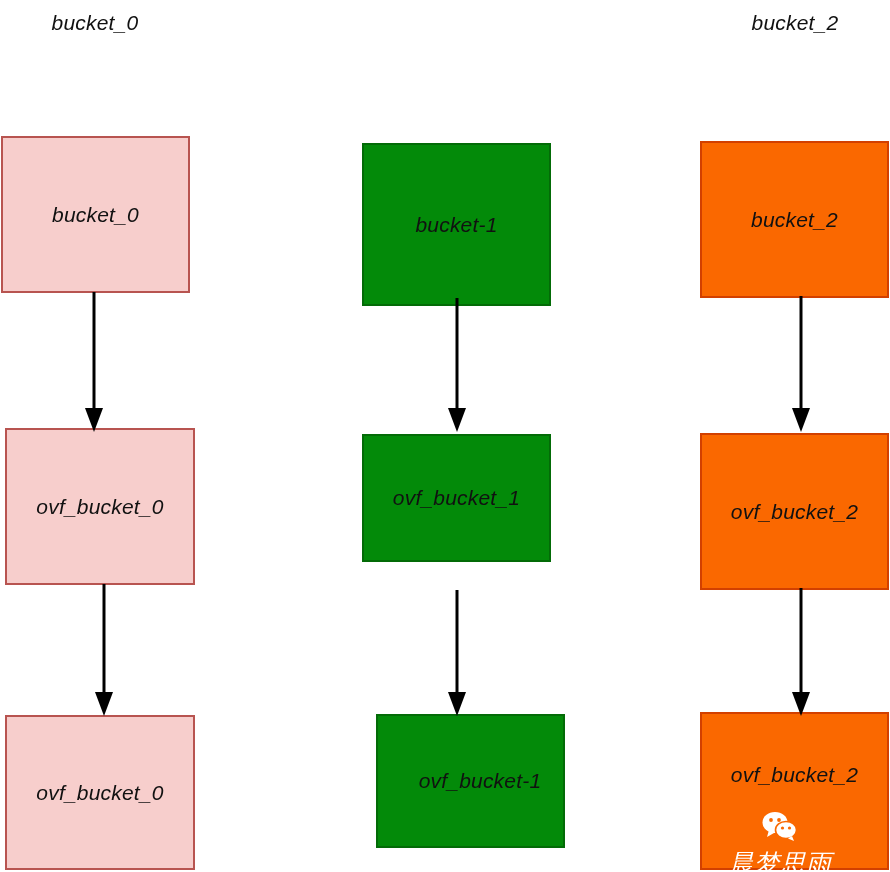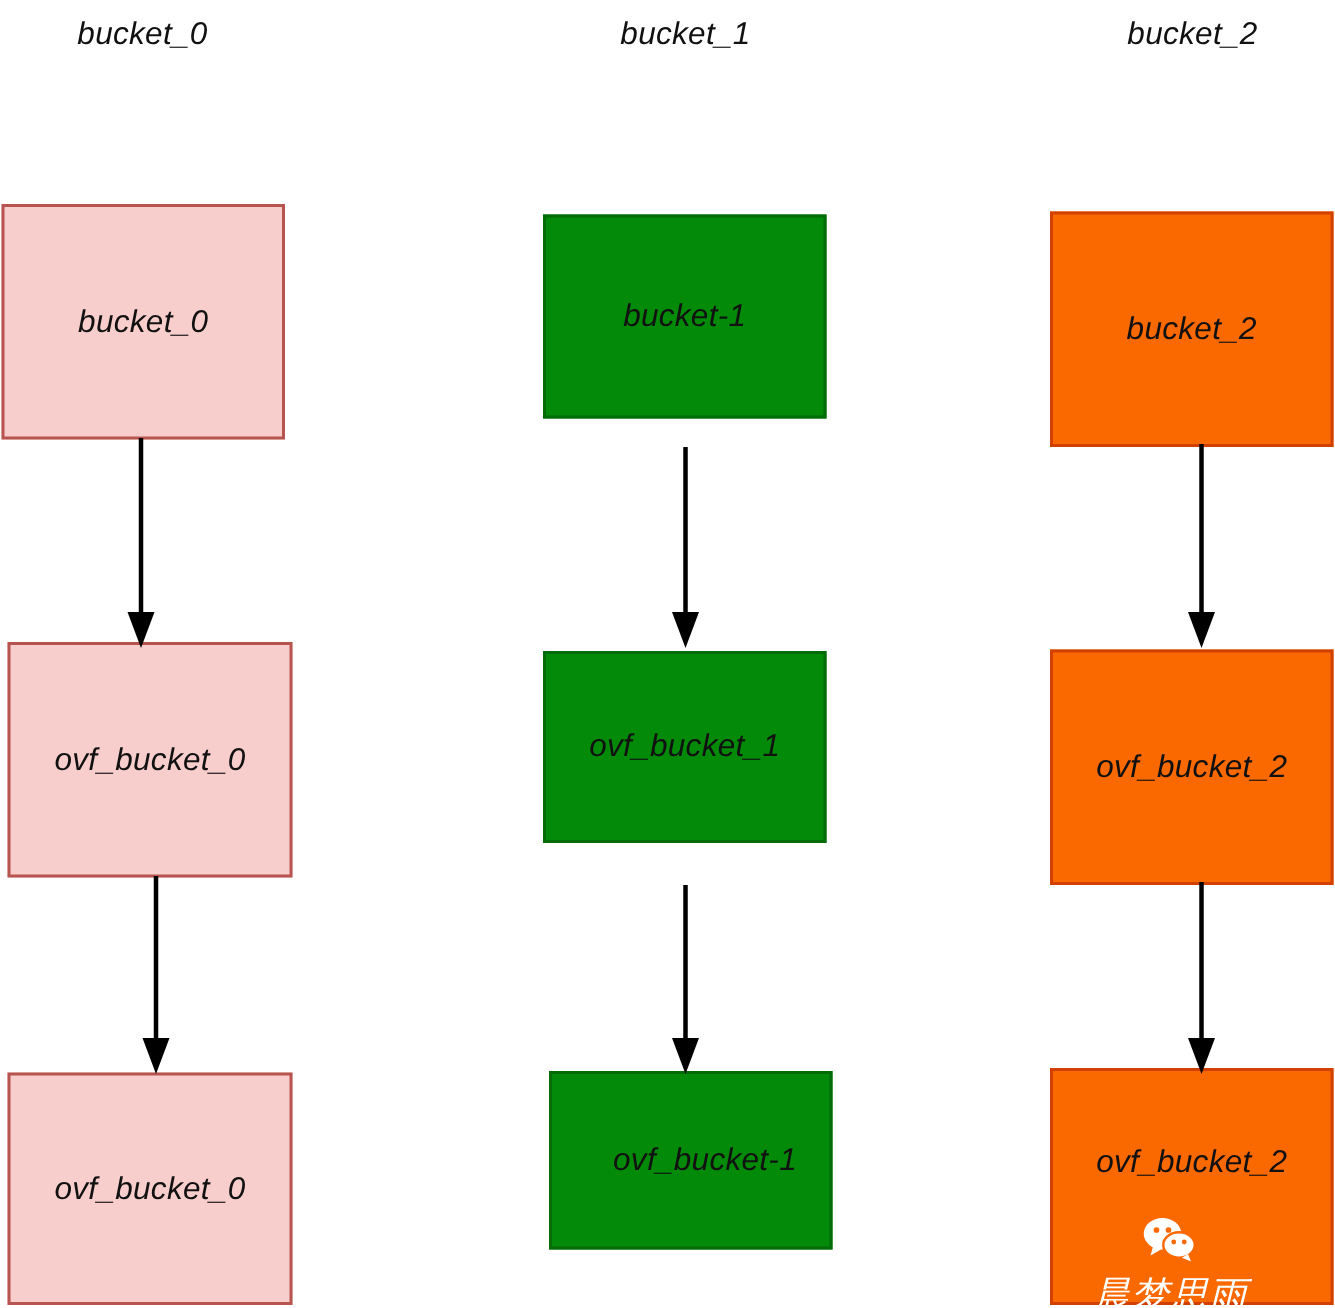--- a/index.html
+++ b/index.html
@@ -86,21 +86,20 @@
     font-family: "DejaVu Sans", sans-serif;
   }
 </style>
 </head>
 <body>
 
 <div id="canvas">
 
   <div class="col-header" style="left:0px; top:10px; width:190px;">bucket_0</div>
 
-  <div class="col-header" style="left:362px; top:10px; width:190px;">bucket_1</div>
 
   <div class="col-header" style="left:700px; top:10px; width:190px;">bucket_2</div>
 
   <div class="edge" style="left:82px; top:292px; width:24px; height:142px;">
     <svg width="24" height="142" viewBox="0 0 24 142">
       <line x1="12" y1="0" x2="12" y2="126" stroke="#000000" stroke-width="3"></line>
       <polygon points="12,140 3,116 21,116" fill="#000000"></polygon>
     </svg>
   </div>
 
@@ -144,29 +143,29 @@
   </div>
 
   <div class="node pink" style="left:5px; top:428px; width:190px; height:157px;">
     <span class="node-label">ovf_bucket_0</span>
   </div>
 
   <div class="node pink" style="left:5px; top:715px; width:190px; height:155px;">
     <span class="node-label">ovf_bucket_0</span>
   </div>
 
-  <div class="node green" style="left:362px; top:143px; width:189px; height:136px;">
+  <div class="node green" style="left:362px; top:143px; width:189px; height:163px;">
     <span class="node-label">bucket-1</span>
   </div>
 
   <div class="node green" style="left:362px; top:434px; width:189px; height:128px;">
     <span class="node-label">ovf_bucket_1</span>
   </div>
 
-  <div class="node green" style="left:366px; top:714px; width:189px; height:119px;padding-left:19px;">
+  <div class="node green" style="left:376px; top:714px; width:189px; height:134px;padding-left:19px;">
     <span class="node-label">ovf_bucket-1</span>
   </div>
 
   <div class="node orange" style="left:700px; top:141px; width:189px; height:157px;">
     <span class="node-label">bucket_2</span>
   </div>
 
   <div class="node orange" style="left:700px; top:433px; width:189px; height:157px;">
     <span class="node-label">ovf_bucket_2</span>
   </div>

